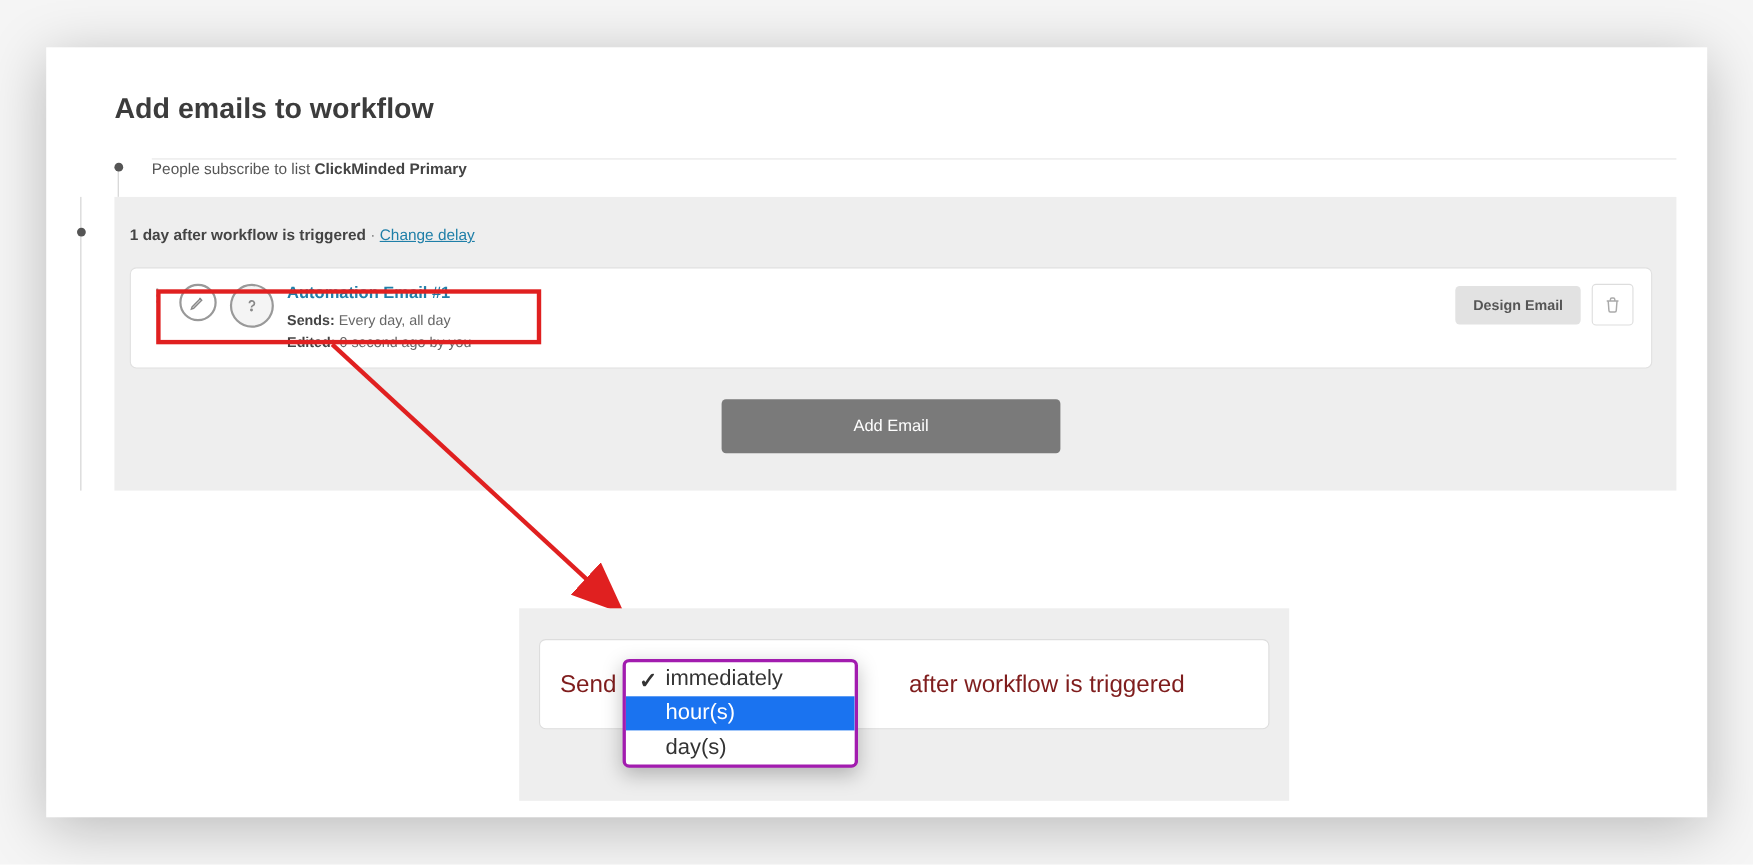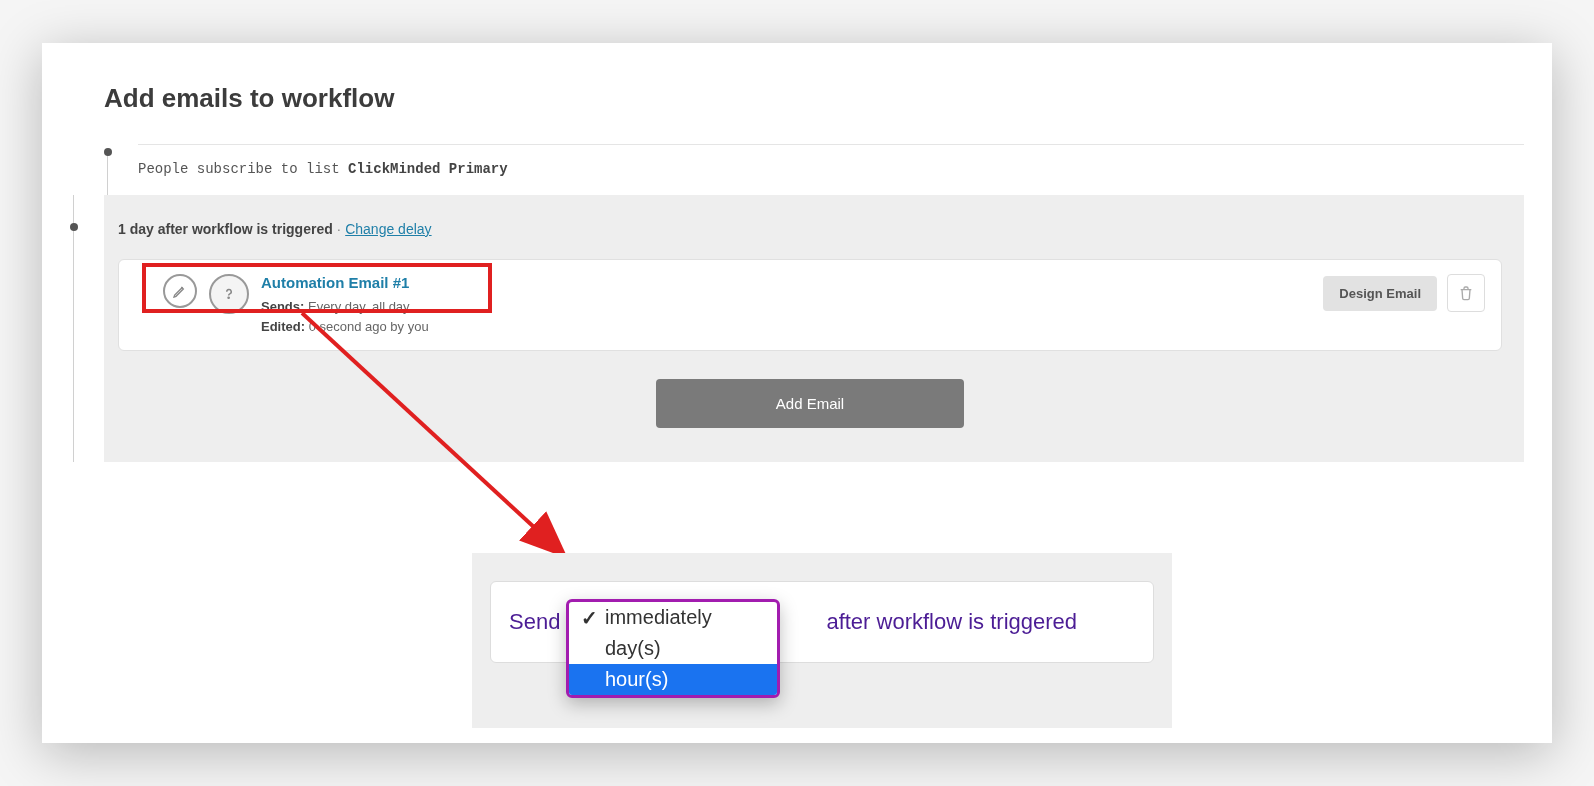--- a/index.html
+++ b/index.html
@@ -54,24 +54,23 @@
     border-radius:50%;
   }
   .trigger-heading {
     font-size: 14px;
     font-weight: 700;
     color: #444;
     padding-bottom: 18px;
   }
   .trigger-row {
     border-top: 1px solid #e5e5e5;
-    padding: 16px 0 18px 0;
+    padding: 0 0 18px 0;
     font-size: 14px;
     color: #555;
-    font-family: Liberation Mono, monospace;
   }
   .trigger-row b { font-weight: 700; color:#444; }
 
   .gray-block {
     background: #eee;
     position: relative;
     margin-left: 34px;
     padding: 18px 22px 34px 14px;
   }
   .gray-block .dot {
@@ -204,21 +203,21 @@
     height:175px;
     background:#eee;
   }
   .send-row{
     background:#fff;
     border:1px solid #ddd;
     border-radius:6px;
     margin:28px 18px 0 18px;
     padding:22px 18px;
     font-size:22px;
-    color:#4c1d95;
+    color:#7f1d1d;
     font-weight:500;
     display:flex;
     align-items:center;
     gap:8px;
     position:relative;
   }
   .dropdown-behind{
     display:inline-block;
     width:190px;
     height:36px;
@@ -340,17 +339,17 @@
   <div class="popover-area">
     <div class="send-row">
       <span>Send</span>
       <span class="dropdown-behind"></span>
       <span style="margin-left:60px">after workflow is triggered</span>
     </div>
   </div>
 
   <div class="dropdown-menu">
     <div class="dd-item checked">immediately</div>
+    <div class="dd-item highlight">hour(s)</div>
     <div class="dd-item">day(s)</div>
-    <div class="dd-item highlight">hour(s)</div>
   </div>
 
 </div>
 
 </body></html>

